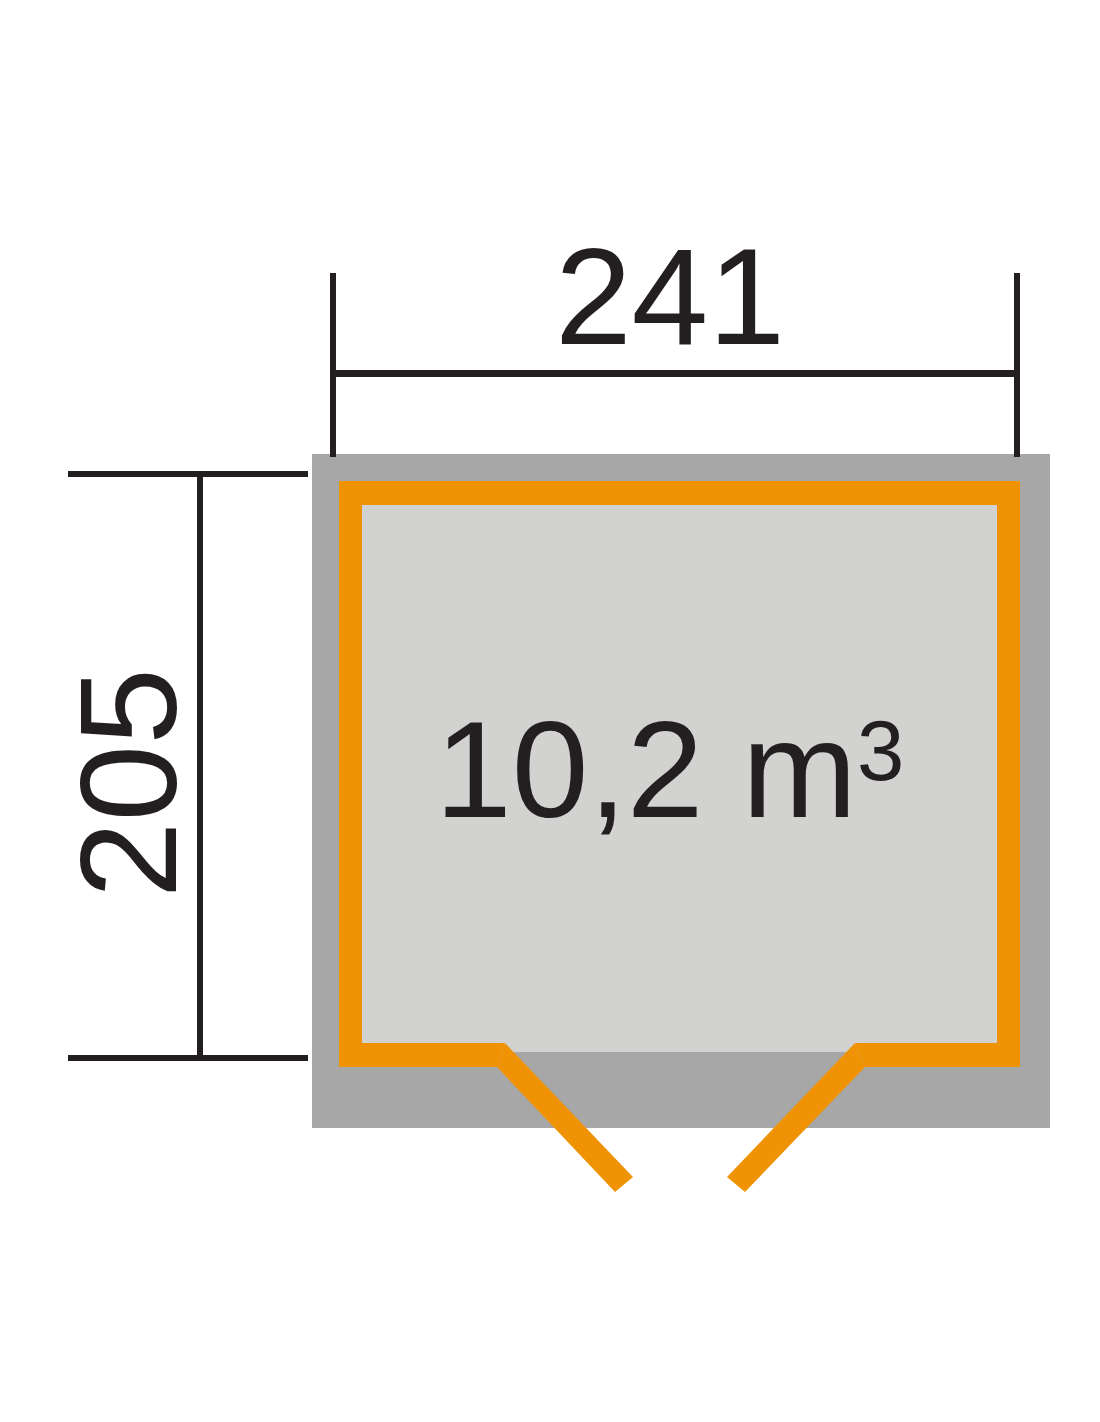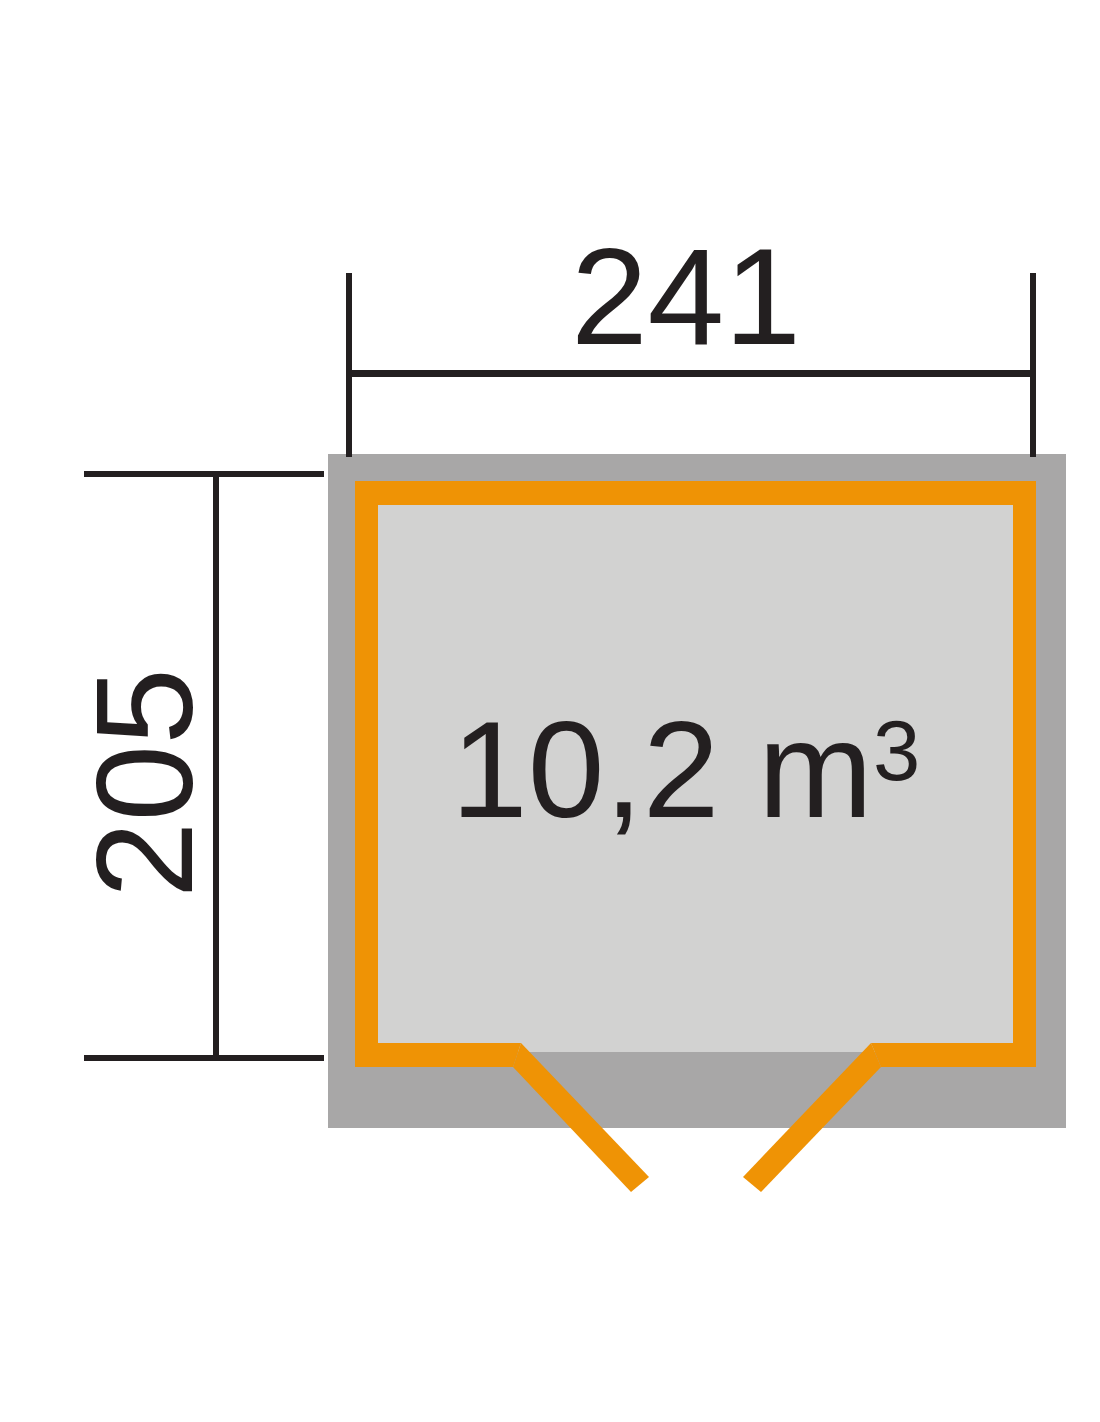--- a/index.html
+++ b/index.html
@@ -8,21 +8,20 @@
     background: #ffffff;
     width: 1100px;
     height: 1422px;
     overflow: hidden;
   }
   .stage {
     position: relative;
     width: 936px;
     height: 1422px;
     background: #ffffff;
-    padding-left: 16px;
   }
   svg { display: block; }
   .dim-text {
     font-family: "Liberation Sans", sans-serif;
     font-size: 138px;
     fill: #231F20;
   }
   .sup-text {
     font-family: "Liberation Sans", sans-serif;
     font-size: 85px;

